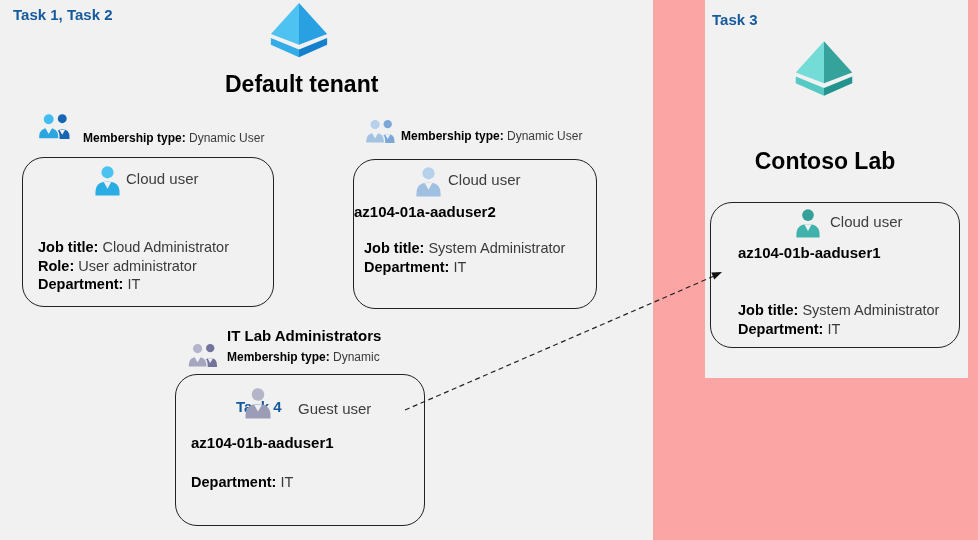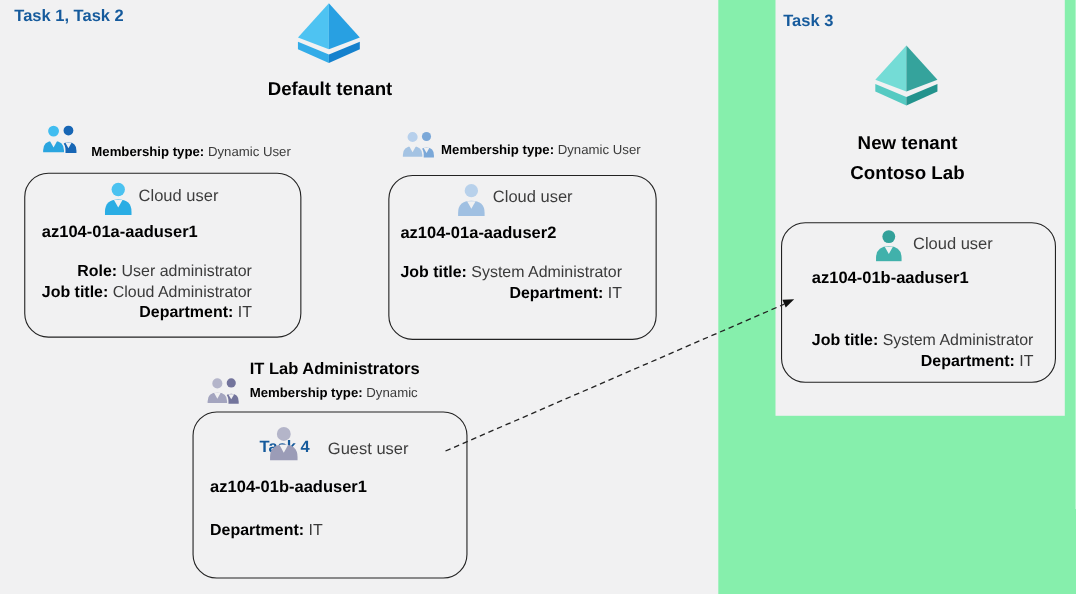--- a/index.html
+++ b/index.html
@@ -1,26 +1,26 @@
 <!DOCTYPE html>
 <html><head>
 <meta charset="utf-8">
 <style>
   html,body{margin:0;padding:0;background:#ffffff;}
   .page{position:relative;width:978px;height:540px;overflow:hidden;
-        font-family:"Liberation Sans","DejaVu Sans",sans-serif;background:#86efac;}
+        font-family:"Liberation Sans","DejaVu Sans",sans-serif;background:#fca5a5;}
   .panel{position:absolute;background:#f1f1f2;}
   .panel-left{left:0;top:0;width:653px;height:540px;}
   .panel-right{left:705px;top:0;width:263px;height:378px;}
   .task-label{position:absolute;font-size:15px;font-weight:bold;color:#155a9c;white-space:nowrap;}
-  .tenant-name{position:absolute;font-size:17px;font-weight:bold;color:#000;text-align:center;white-space:nowrap;}
+  .tenant-name{position:absolute;font-size:23px;font-weight:bold;color:#000;text-align:center;white-space:nowrap;}
   .group-title{position:absolute;font-size:15px;font-weight:bold;color:#000;white-space:nowrap;}
   .group-membership{position:absolute;font-size:12px;color:#3a3a3a;white-space:nowrap;}
   .group-membership b{color:#000;}
-  .card{position:absolute;border:1px solid #222;border-radius:22px;background:transparent;text-align:right;}
+  .card{position:absolute;border:1px solid #222;border-radius:22px;background:transparent;}
   .user-type{position:absolute;font-size:15px;color:#3d3d3d;white-space:nowrap;}
   .user-name{position:absolute;font-size:15px;font-weight:bold;color:#000;white-space:nowrap;}
   .fields{position:absolute;}
   .field{font-size:14.5px;line-height:18.5px;color:#3a3a3a;white-space:nowrap;}
   .field b{color:#000;}
   .icon-wrap{position:absolute;display:block;line-height:0;}
   .arrow-overlay{position:absolute;left:0;top:0;width:978px;height:540px;pointer-events:none;}
 </style>
 </head>
 <body>
@@ -90,47 +90,46 @@
 
   <div class="card" style="left:22px;top:157px;width:250px;height:148px;">
     <span class="icon-wrap" style="left:71px;top:7px;">
       <svg width="27" height="31" viewBox="0 0 28 32">
         <path d="M1.5,31.5 L1.5,28.5 Q1.5,17 14,17 Q26.5,17 26.5,28.5 L26.5,31.5 Z" fill="#2aade4"></path>
         <path d="M10,17.4 L14,24.5 L18,17.4 Z" fill="#f1f1f2"></path>
         <circle cx="14" cy="7.5" r="6.3" fill="#4bc2f0"></circle>
       </svg>
     </span>
     <div class="user-type" style="left:103px;top:12px;">Cloud user</div>
-    <div class="user-name" style="left:15px;top:44px;">az104-01a-aaduser1</div>
     <div class="fields" style="left:15px;top:80px;">
+      <div class="field">
+        <b>Job title:</b>
+        <span>Cloud Administrator</span>
+      </div>
       <div class="field">
         <b>Role:</b>
         <span>User administrator</span>
-      </div>
-      <div class="field">
-        <b>Job title:</b>
-        <span>Cloud Administrator</span>
       </div>
       <div class="field">
         <b>Department:</b>
         <span>IT</span>
       </div>
     </div>
   </div>
 
   <div class="card" style="left:353px;top:159px;width:242px;height:148px;">
     <span class="icon-wrap" style="left:61px;top:6px;">
       <svg width="27" height="31" viewBox="0 0 28 32">
         <path d="M1.5,31.5 L1.5,28.5 Q1.5,17 14,17 Q26.5,17 26.5,28.5 L26.5,31.5 Z" fill="#a0c0e2"></path>
         <path d="M10,17.4 L14,24.5 L18,17.4 Z" fill="#f1f1f2"></path>
         <circle cx="14" cy="7.5" r="6.3" fill="#b8d1eb"></circle>
       </svg>
     </span>
     <div class="user-type" style="left:94px;top:11px;">Cloud user</div>
-    <div class="user-name" style="left:10px;top:43px;">az104-01a-aaduser2</div>
+    <div class="user-name" style="left:0;top:43px;">az104-01a-aaduser2</div>
     <div class="fields" style="left:10px;top:79px;">
       <div class="field">
         <b>Job title:</b>
         <span>System Administrator</span>
       </div>
       <div class="field">
         <b>Department:</b>
         <span>IT</span>
       </div>
     </div>
@@ -158,21 +157,20 @@
   <div class="task-label" style="left:712px;top:11px;">Task 3</div>
 
   <span class="icon-wrap" style="left:787px;top:37px;">
     <svg width="74" height="71" viewBox="0 0 76 66">
       <polygon points="38,1 9,33 38,44" fill="#74dcd6"></polygon>
       <polygon points="38,1 67,33 38,44" fill="#35a39c"></polygon>
       <polygon points="9,37 38,49 38,57 9,44" fill="#56cac2"></polygon>
       <polygon points="38,49 67,37 67,44 38,57" fill="#23938d"></polygon>
     </svg>
   </span>
-  <div class="tenant-name" style="left:745px;top:120px;width:160px;">New tenant</div>
   <div class="tenant-name" style="left:745px;top:148px;width:160px;">Contoso Lab</div>
 
   <div class="card" style="left:710px;top:202px;width:248px;height:144px;">
     <span class="icon-wrap" style="left:84px;top:5px;">
       <svg width="26" height="30" viewBox="0 0 28 32">
         <path d="M1.5,31.5 L1.5,28.5 Q1.5,17 14,17 Q26.5,17 26.5,28.5 L26.5,31.5 Z" fill="#41b1ab"></path>
         <path d="M10,17.4 L14,24.5 L18,17.4 Z" fill="#f1f1f2"></path>
         <circle cx="14" cy="7.5" r="6.3" fill="#33a19a"></circle>
       </svg>
     </span>

